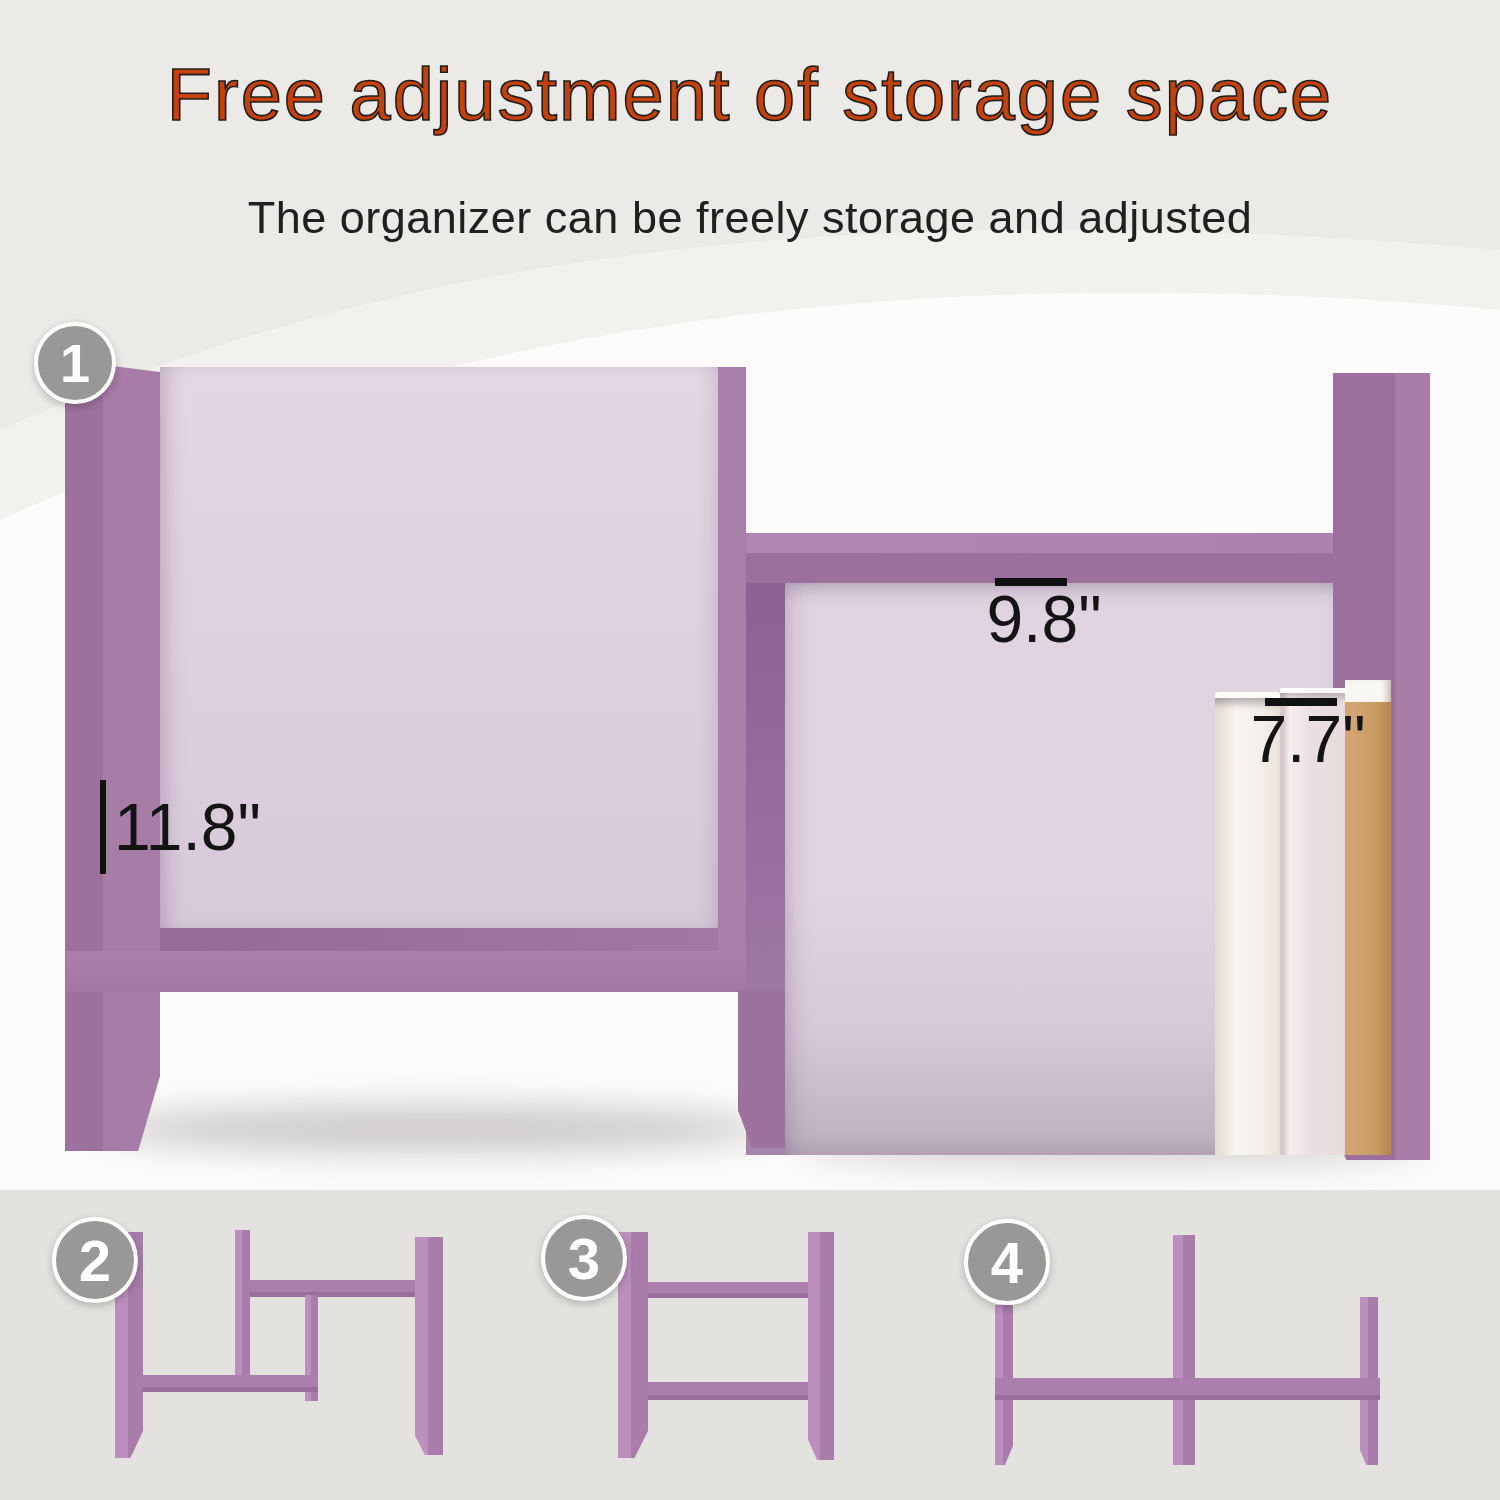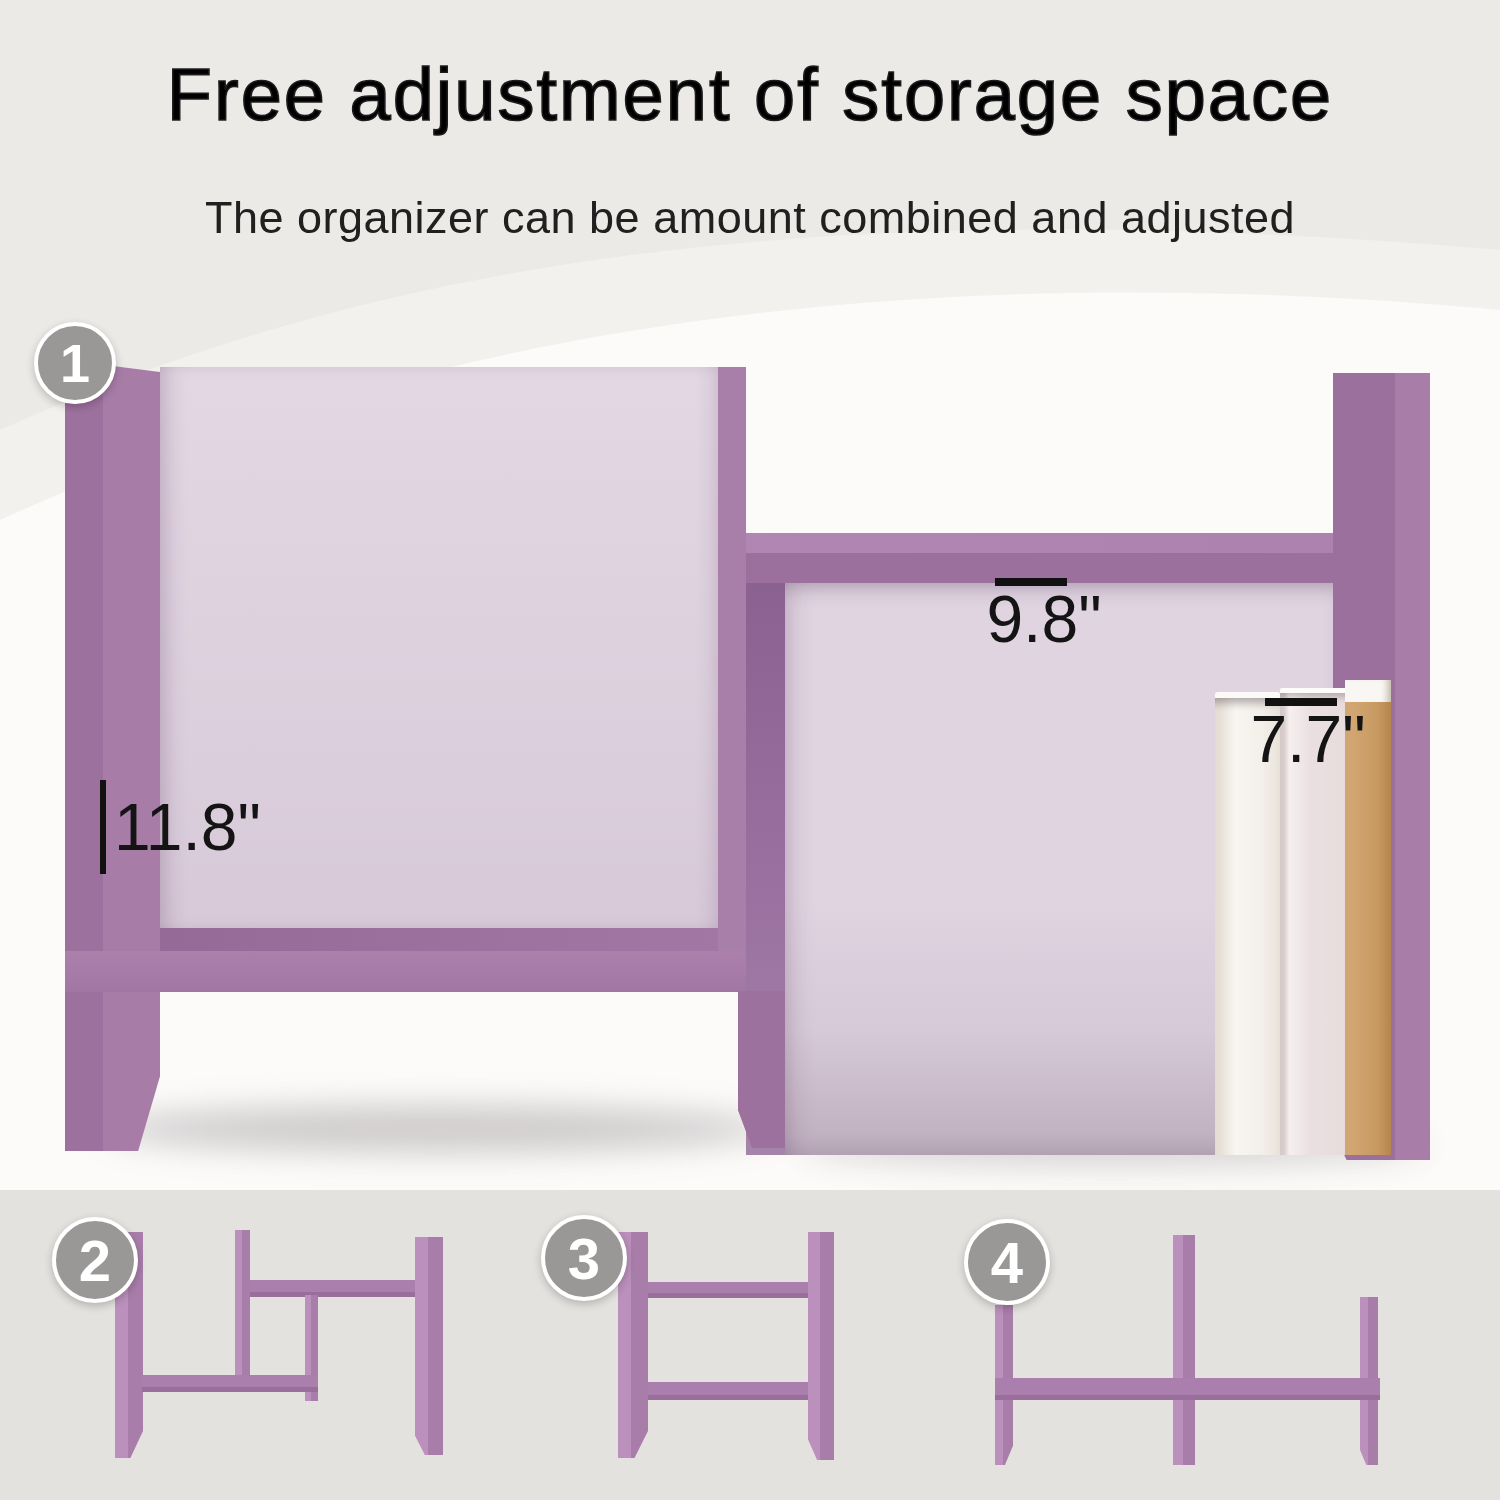--- a/index.html
+++ b/index.html
@@ -7,21 +7,21 @@
     position:relative;width:1500px;height:1500px;overflow:hidden;
     background:#ebeae7;
     font-family:"Liberation Sans",sans-serif;
   }
   #stage *{position:absolute;box-sizing:border-box;}
   svg.curves{left:0;top:0;}
 
   
   .title{
     left:0;top:52px;width:1500px;text-align:center;
-    font-size:74px;font-weight:400;letter-spacing:2px;color:#000000;
+    font-size:74px;font-weight:400;letter-spacing:2px;color:#c2410c;
     -webkit-text-stroke:1.6px #1d1d1d;
   }
   .subtitle{
     left:0;top:188px;width:1500px;text-align:center;
     font-size:45px;color:#202020;line-height:1.32;letter-spacing:.5px;
   }
 
   
   .badge{
     border-radius:50%;background:#9a9897;border:4px solid #ffffff;
@@ -142,21 +142,21 @@
 
 <div id="stage">
 
   <svg class="curves" width="1500" height="1190" viewBox="0 0 1500 1190">
     <path d="M0,430 C400,250 850,195 1500,250 L1500,1190 L0,1190 Z" fill="#f3f1ee"></path>
     <path d="M0,520 C420,330 900,255 1500,310 L1500,1190 L0,1190 Z" fill="#fcfbfa"></path>
   </svg>
 
   <div class="title">Free adjustment of storage space</div>
   <div class="subtitle">
-    <span style="position:static">The organizer can be amount combined and adjusted</span><br>
+    <span style="position:static">The organizer can be freely storage and adjusted</span><br>
   </div>
 
   <div class="shadow" id="shadow-left"></div>
   <div class="shadow" id="shadow-right"></div>
 
   <div class="left-panel"></div>
   <div class="left-interior"></div>
   <div class="left-floor"></div>
   <div class="left-board"></div>
   <div class="divider-face"></div>

